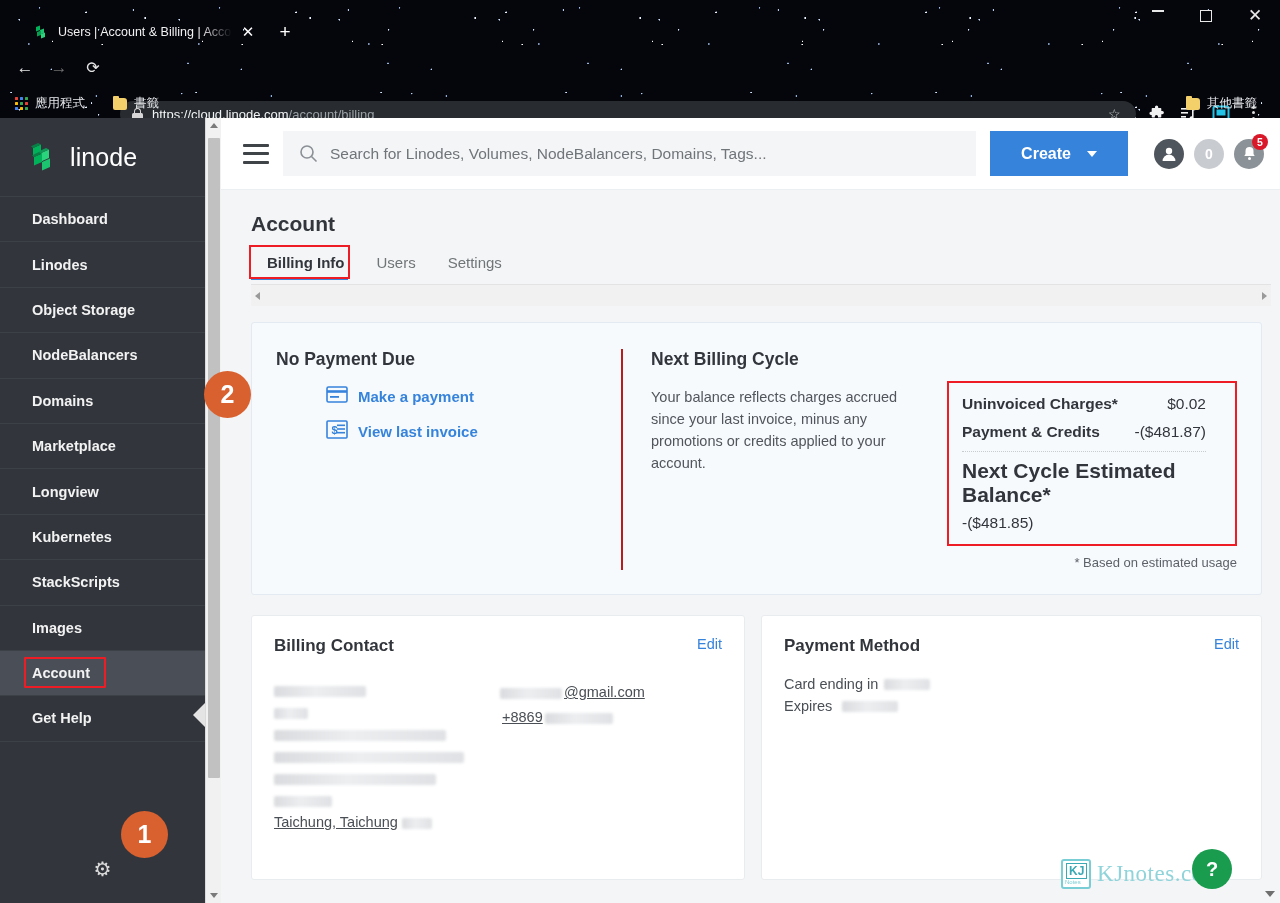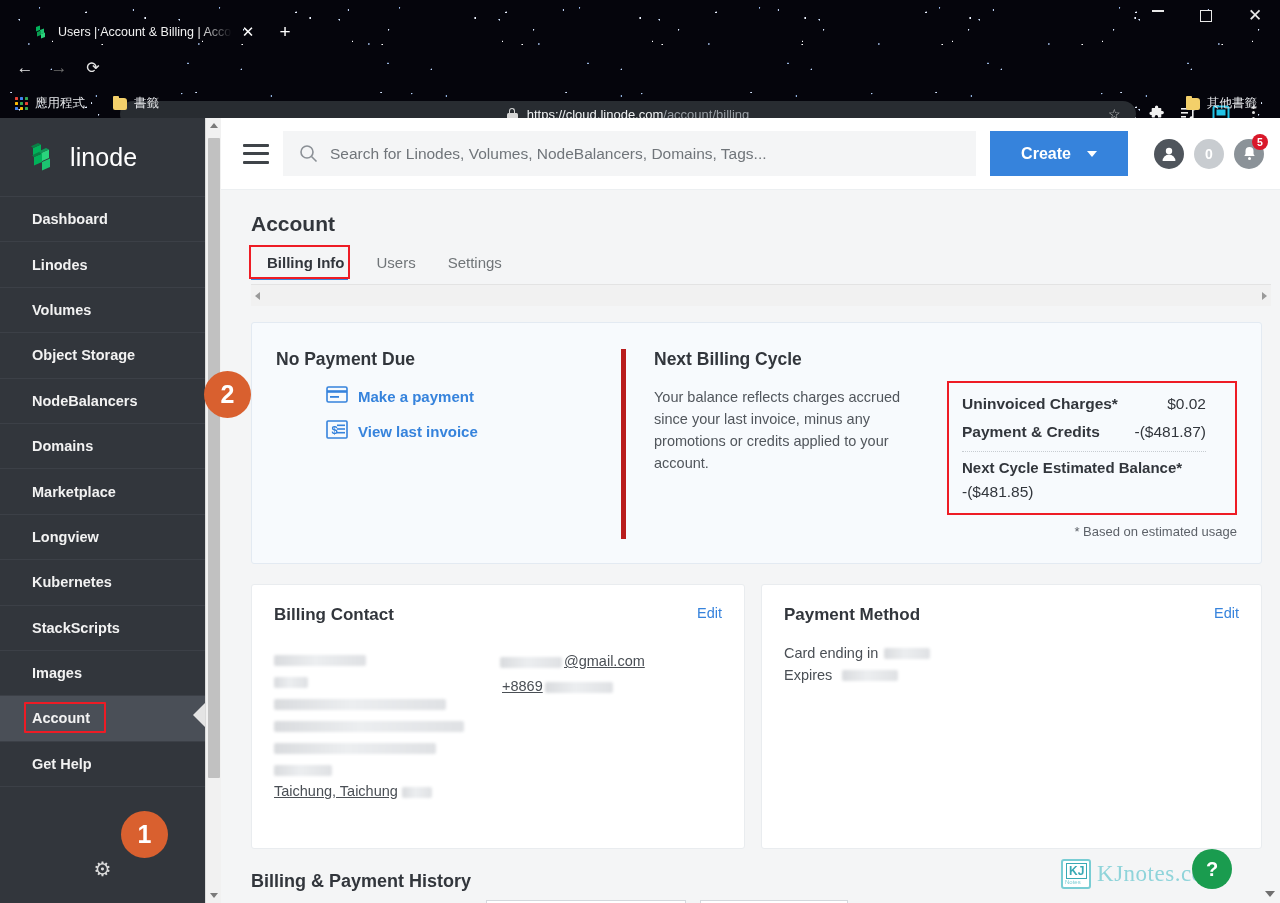--- a/index.html
+++ b/index.html
@@ -75,21 +75,21 @@
   .nav-btn {
     position: absolute; top: 10px; width: 24px; height: 24px;
     color: #e6e6e6; font-size: 17px; text-align: center; line-height: 24px;
   }
   .nav-back { left: 13px; }
   .nav-fwd  { left: 47px; color: #6f6f6f; }
   .nav-rel  { left: 81px; font-size: 16px; }
   .omnibox {
     position: absolute; left: 120px; top: 55px; width: 1016px; height: 26px;
     background: #282c31; border-radius: 13px;
-    display: flex; align-items: center; padding: 0 12px; gap: 9px; justify-content: center;
+    display: flex; align-items: center; padding: 0 12px; gap: 9px;
   }
   .lock-icon { width: 11px; height: 12px; position: relative; flex: 0 0 11px; }
   .lock-body { position: absolute; left:0; bottom:0; width: 11px; height: 7px; background:#d6d6d6; border-radius: 1.5px; }
   .lock-shackle { position: absolute; left: 2.4px; top: 0; width: 6.2px; height: 6px;
      border: 1.6px solid #d6d6d6; border-bottom: none; border-radius: 4px 4px 0 0; }
   .url { font-size: 13px; color: #9aa0a6; white-space: nowrap; }
   .url b { color: #f1f3f4; font-weight: normal; }
   .star-icon { position: absolute; left: 1108px; top: 60px; width: 16px; height: 16px; color: #cfcfcf; font-size: 14px; }
   .tb-ext { position: absolute; top: 59px; width: 18px; height: 18px; }
   .ext-puzzle { left: 1148px; }
@@ -209,33 +209,33 @@
   .hs-l { border-top: 4px solid transparent; border-bottom: 4px solid transparent; border-right: 5px solid #9a9a9a; }
   .hs-r { border-top: 4px solid transparent; border-bottom: 4px solid transparent; border-left: 5px solid #9a9a9a; }
 
   
   .summary {
     margin: 16px 18px 0 30px; background: #f7fafd; border: 1px solid #e3eaf2;
     border-radius: 3px; padding: 26px 24px 24px 24px; display: flex; position: relative;
   }
   .sum-col { padding-right: 26px; }
   .sum-col.c1 { width: 345px; }
-  .sum-col.c2 { width: 320px; border-left: 5px solid #b91c1c; padding-left: 28px; }
+  .sum-col.c2 { width: 320px; border-left: 2px solid #b91c1c; padding-left: 28px; }
   .sum-h { font-size: 17.5px; font-weight: bold; color: #32363c; margin-bottom: 16px; }
   .sum-p { font-size: 14.5px; color: #51565c; line-height: 1.52; }
   .links { margin-top: 16px; padding-left: 50px; }
   .link-row { display: flex; align-items: center; gap: 10px; margin-bottom: 14px; }
   .link-row span { font-size: 15px; font-weight: bold; color: #3683dc; }
   .sum-right { flex: 1; padding-left: 6px; position: relative; }
   .charges-box { border: 2.5px solid #ee1c25; padding: 7px 29px 12px 13px; margin-top: 32px; }
   .charge-row { display: flex; justify-content: space-between; align-items: baseline; padding: 5px 0; }
   .charge-label { font-size: 15.5px; font-weight: bold; color: #32363c; }
   .charge-val { font-size: 15.5px; color: #32363c; }
   .charge-div { border-top: 1px dotted #c7ccd1; margin: 5px 0 2px 0; }
-  .charge-total-label { font-size: 15px; font-weight: bold; color: #32363c; padding-top: 5px; }
+  .charge-total-label { font-size: 21px; font-weight: bold; color: #32363c; padding-top: 5px; }
   .charge-total-val { font-size: 15.5px; color: #32363c; padding-top: 7px; }
   .sum-note { text-align: right; font-size: 13px; color: #5d6269; margin-top: 9px; }
 
   
   .cards { display: flex; gap: 16px; margin: 20px 18px 0 30px; }
   .card { background: #fff; border: 1px solid #e9ecef; border-radius: 3px; padding: 20px 22px 22px 22px; }
   .card.billing { width: 494px; height: 265px; }
   .card.payment { flex: 1; height: 265px; }
   .card-head { display: flex; justify-content: space-between; align-items: flex-start; }
   .card-title { font-size: 17px; font-weight: bold; color: #32363c; }
@@ -388,23 +388,20 @@
         <span class="logo-text">linode</span>
       </div>
       <div class="nav-list">
         <div class="nav-item">
             <span>Dashboard</span>
           </div>
         <div class="nav-item">
             <span>Linodes</span>
           </div>
         <div class="nav-item">
-            <span>Volumes</span>
-          </div>
-        <div class="nav-item">
             <span>Object Storage</span>
           </div>
         <div class="nav-item">
             <span>NodeBalancers</span>
           </div>
         <div class="nav-item">
             <span>Domains</span>
           </div>
         <div class="nav-item">
             <span>Marketplace</span>

